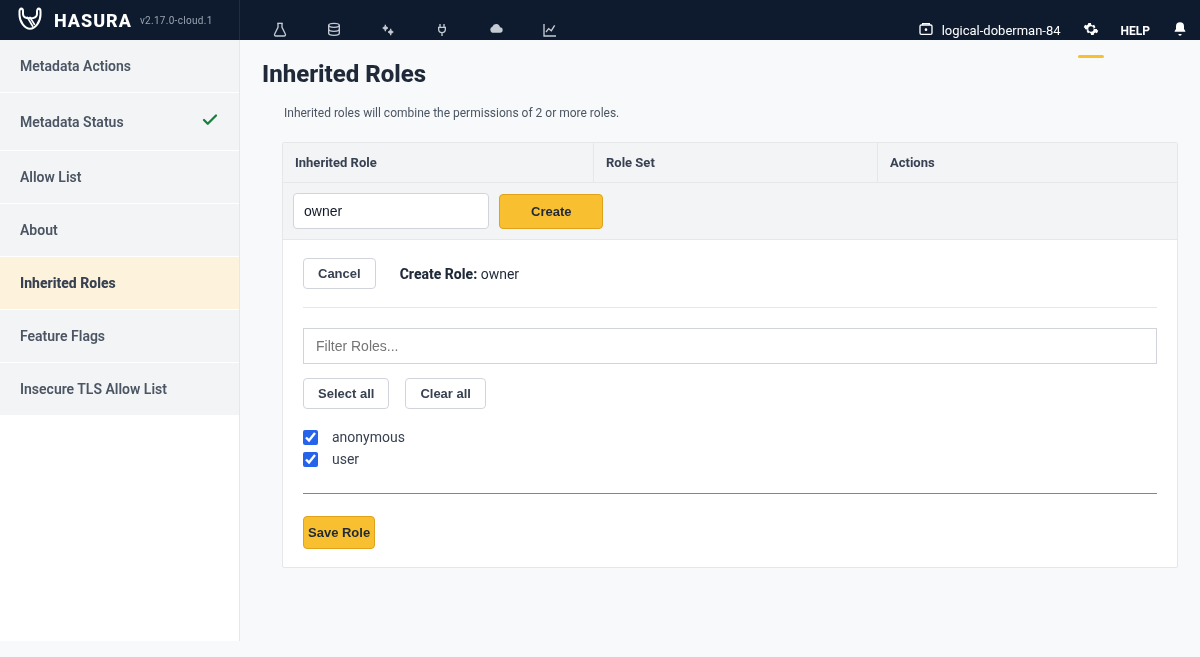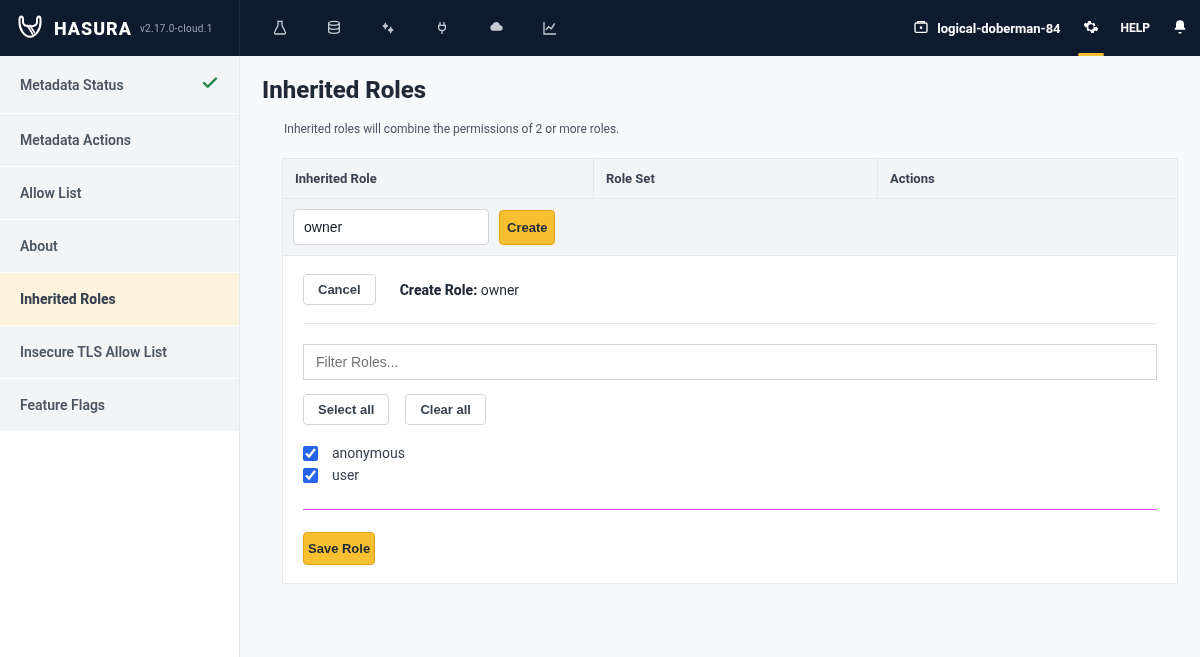--- a/index.html
+++ b/index.html
@@ -8,25 +8,25 @@
       font-size: 14px;
       color: #1f2937;
       background: #f8f9fa;
       width: 1200px;
       height: 657px;
       overflow: hidden;
     }
 
     
     .header {
-      height: 56px;
+      height: 40px;
       background: #001f3d;
       background: linear-gradient(to bottom, #0e1b2f, #0e1b2f);
       display: flex;
-      align-items: center;
+      align-items: flex-end;
       padding: 0 12px 0 12px;
     }
     .header {
       background-color: #1c2735;
     }
     .logo-area {
       display: flex;
       align-items: center;
       width: 228px;
       height: 100%;
@@ -70,21 +70,21 @@
       display: flex;
       align-items: center;
       gap: 22px;
       color: #fff;
       font-size: 13px;
     }
     .project-chip {
       display: flex;
       align-items: center;
       gap: 8px;
-      font-weight: 700;
+      font-weight: 400;
     }
     .gear-icon-wrap {
       position: relative;
       display: inline-flex;
       flex-direction: column;
       align-items: center;
       cursor: pointer;
     }
     .gear-underline {
       position: absolute;
@@ -203,21 +203,21 @@
       background: #fff;
       color: #374151;
     }
     .btn-primary {
       background: #f8c030;
       border-color: #e0a21a;
       color: #1f2937;
     }
     .btn-create {
       margin-left: 10px;
-      padding: 9px 7px;
+      padding: 9px 31px;
     }
 
     .panel {
       padding: 18px 20px;
     }
     .panel-header-row {
       display: flex;
       align-items: center;
       gap: 24px;
       padding-bottom: 18px;
@@ -356,44 +356,44 @@
         <path d="M12 2a6 6 0 0 0-6 6v4l-2 3v1h16v-1l-2-3V8a6 6 0 0 0-6-6zm0 20a2.5 2.5 0 0 0 2.5-2.5h-5A2.5 2.5 0 0 0 12 22z"></path>
       </svg>
     </span>
   </div>
 </div>
 
 <div class="layout">
 
   <div class="sidebar">
     <div class="side-item normal">
+      <span>Metadata Actions</span>
+    </div>
+    <div class="side-item normal">
       <span>Metadata Status</span>
       <span class="check">
         <svg width="18" height="18" viewBox="0 0 24 24" fill="none" stroke="#15803d" stroke-width="3" stroke-linecap="round" stroke-linejoin="round">
           <polyline points="4 12 9 17 20 6"></polyline>
         </svg>
       </span>
     </div>
     <div class="side-item normal">
-      <span>Metadata Actions</span>
-    </div>
-    <div class="side-item normal">
       <span>Allow List</span>
     </div>
     <div class="side-item normal">
       <span>About</span>
     </div>
     <div class="side-item active">
       <span>Inherited Roles</span>
     </div>
     <div class="side-item normal">
+      <span>Feature Flags</span>
+    </div>
+    <div class="side-item normal">
       <span>Insecure TLS Allow List</span>
-    </div>
-    <div class="side-item normal">
-      <span>Feature Flags</span>
     </div>
   </div>
 
   <div class="main">
     <h1 class="page-title">Inherited Roles</h1>
     <p class="subtitle">Inherited roles will combine the permissions of 2 or more roles.</p>
 
     <div class="table-wrap">
       <div class="tbl-header">
         <div class="th col-role">Inherited Role</div>

